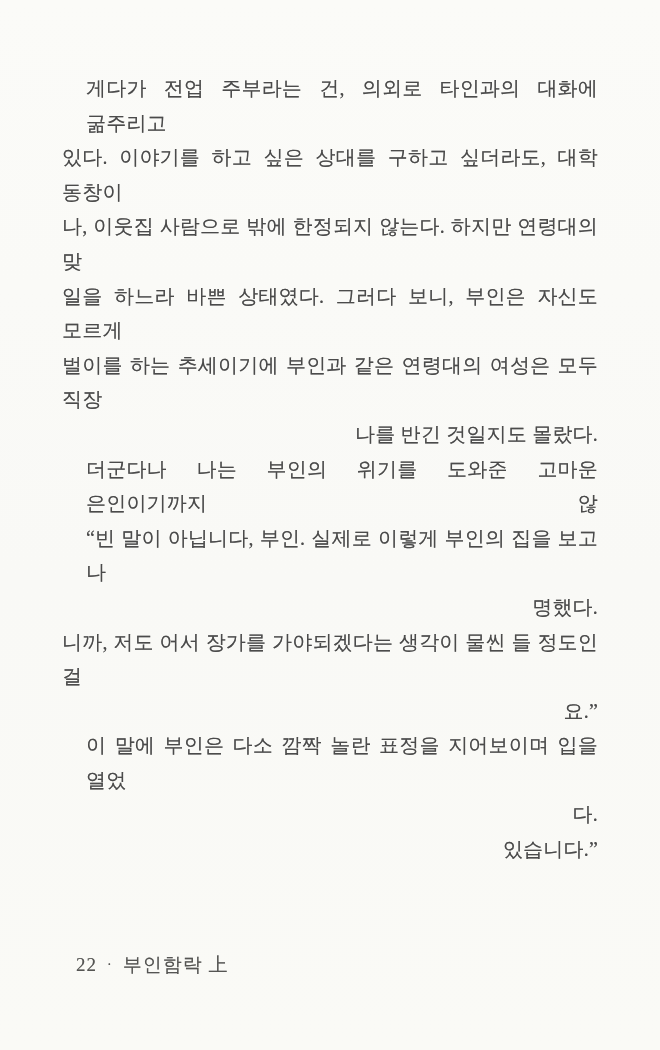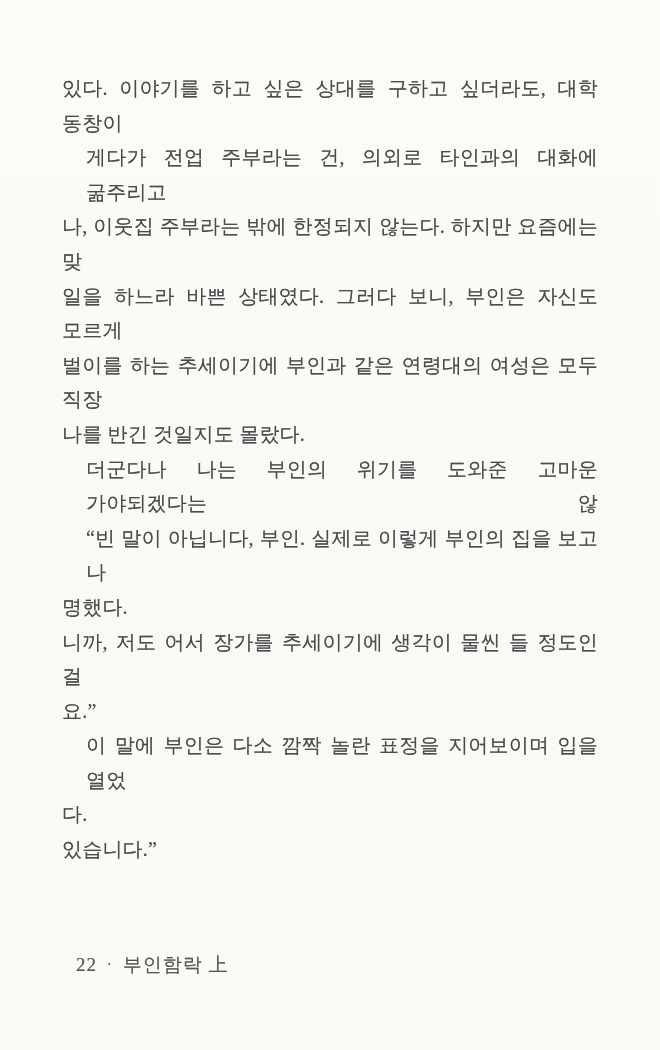--- a/index.html
+++ b/index.html
@@ -27,20 +27,21 @@
     color: #4b4b4b;
     font-size: 20px;
     line-height: 34.6px;
     letter-spacing: 0.2px;
     text-shadow: 0 0 0.5px rgba(75,75,75,0.55);
   }
   .line {
     width: 100%;
     white-space: normal;
     word-break: keep-all;
+    text-align: right;
   }
   .line.indent {
     padding-left: 24px;
     width: calc(100% - 24px);
   }
   .line.j {
     text-align: justify;
     text-align-last: justify;
   }
   .footer {
@@ -58,30 +59,30 @@
     margin: 0 10px;
     font-size: 14px;
     vertical-align: 2px;
   }
 </style>
 </head>
 <body>
 
 <div class="page">
   <div class="text-block">
+      <div class="line indent j">게다가 전업 주부라는 건, 의외로 타인과의 대화에 굶주리고</div>
       <div class="line j">있다. 이야기를 하고 싶은 상대를 구하고 싶더라도, 대학 동창이</div>
-      <div class="line indent j">게다가 전업 주부라는 건, 의외로 타인과의 대화에 굶주리고</div>
-      <div class="line j">나, 이웃집 주부라는 밖에 한정되지 않는다. 하지만 요즘에는 맞</div>
+      <div class="line j">나, 이웃집 사람으로 밖에 한정되지 않는다. 하지만 연령대의 맞</div>
       <div class="line j">일을 하느라 바쁜 상태였다. 그러다 보니, 부인은 자신도 모르게</div>
       <div class="line j">벌이를 하는 추세이기에 부인과 같은 연령대의 여성은 모두 직장</div>
       <div class="line">나를 반긴 것일지도 몰랐다.</div>
-      <div class="line indent j">더군다나 나는 부인의 위기를 도와준 고마운 가야되겠다는 않</div>
+      <div class="line indent j">더군다나 나는 부인의 위기를 도와준 고마운 은인이기까지 않</div>
       <div class="line indent j">“빈 말이 아닙니다, 부인. 실제로 이렇게 부인의 집을 보고 나</div>
       <div class="line">명했다.</div>
-      <div class="line j">니까, 저도 어서 장가를 추세이기에 생각이 물씬 들 정도인 걸</div>
+      <div class="line j">니까, 저도 어서 장가를 가야되겠다는 생각이 물씬 들 정도인 걸</div>
       <div class="line">요.”</div>
       <div class="line indent j">이 말에 부인은 다소 깜짝 놀란 표정을 지어보이며 입을 열었</div>
       <div class="line">다.</div>
       <div class="line">있습니다.”</div>
     </div>
   <div class="footer">
     <span>22</span><span class="sep">·</span><span>부인함락 上</span>
   </div>
 </div>
 

